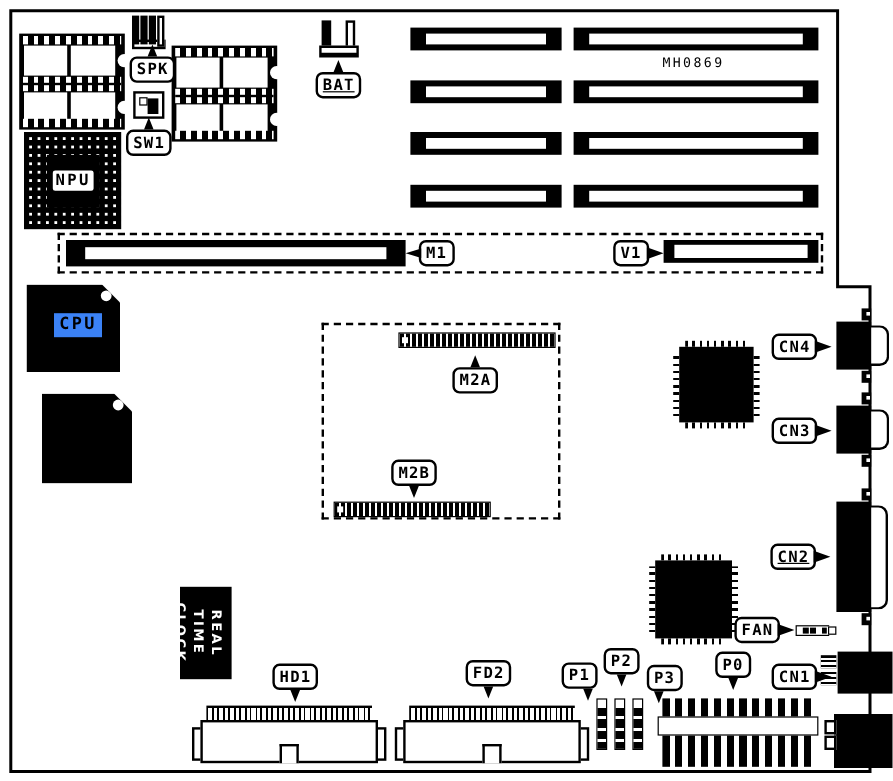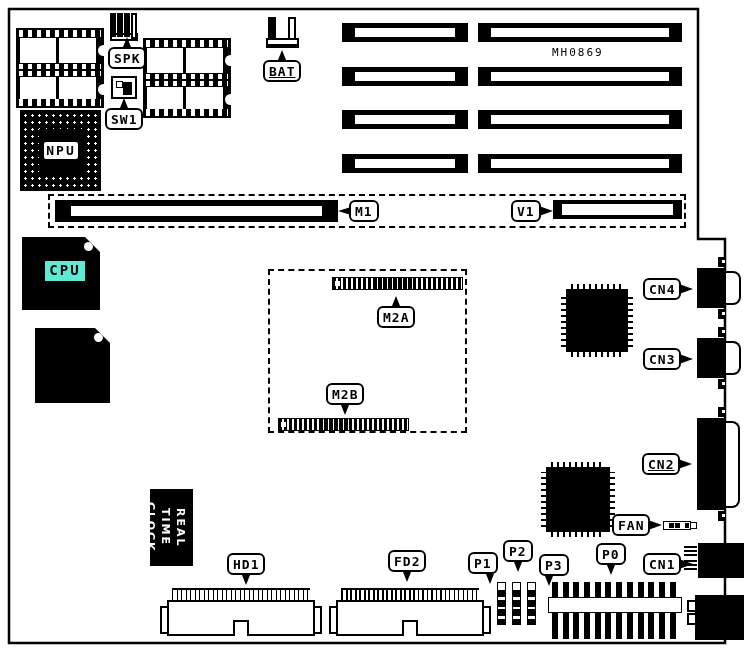--- a/index.html
+++ b/index.html
@@ -44,21 +44,21 @@
     background-image:radial-gradient(#fff 1.3px,rgba(0,0,0,0) 1.4px);
     background-size:7px 7px;background-position:2px 2px;}
   .pga-core{position:absolute;background:#000;}
   .chip-label{position:absolute;background:#fff;border:2px solid #000;border-radius:4px;
     font:bold 13px/16px "DejaVu Sans Mono",monospace;letter-spacing:2px;text-align:center;padding-top:1px;}
 
   
   .bigchip{position:absolute;background:#000;
     clip-path:polygon(0 0,calc(100% - 15px) 0,100% 15px,100% 100%,0 100%);}
   .bigchip .pin1{position:absolute;top:5px;right:7px;width:9px;height:9px;border-radius:50%;background:#fff;}
-  .cpu-text{position:absolute;background:#5eead4;font:bold 14px/18px "DejaVu Sans Mono",monospace;
+  .cpu-text{position:absolute;background:#3b82f6;font:bold 14px/18px "DejaVu Sans Mono",monospace;
     letter-spacing:2px;text-align:center;padding:0 2px;}
 
   
   .qfp{position:absolute;background:#000;}
   .qfp i{position:absolute;display:block;}
   .qfp .lt{left:5px;right:5px;top:-5px;height:5px;background:repeating-linear-gradient(90deg,#000 0 2px,rgba(0,0,0,0) 2px 6px);}
   .qfp .lb{left:5px;right:5px;bottom:-5px;height:5px;background:repeating-linear-gradient(90deg,#000 0 2px,rgba(0,0,0,0) 2px 6px);}
   .qfp .ll{top:5px;bottom:5px;left:-5px;width:5px;background:repeating-linear-gradient(0deg,#000 0 2px,rgba(0,0,0,0) 2px 6px);}
   .qfp .lr{top:5px;bottom:5px;right:-5px;width:5px;background:repeating-linear-gradient(0deg,#000 0 2px,rgba(0,0,0,0) 2px 6px);}
 

